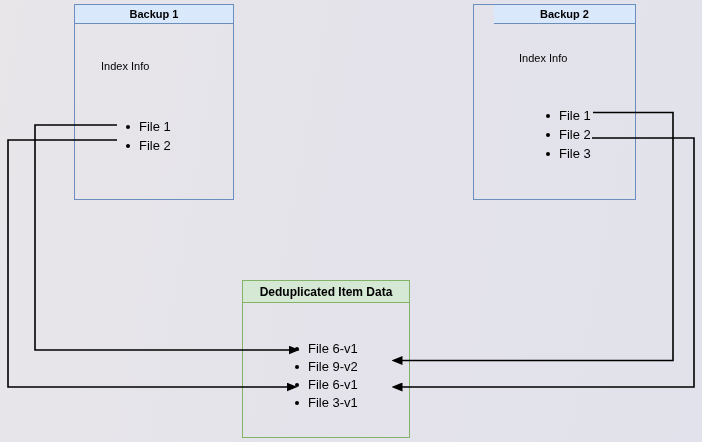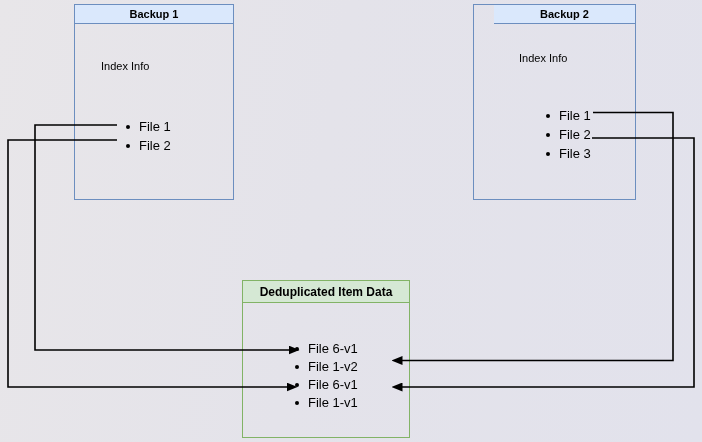--- a/index.html
+++ b/index.html
@@ -66,23 +66,23 @@
         <li>File 3</li>
       </ul>
     </div>
   </div>
 
   <div class="box green" style="left:242px;top:280px;width:168px;height:158px;">
     <div class="box-header">Deduplicated Item Data</div>
     <div class="box-body">
       <ul class="bullets" style="left:51px;top:37px;">
         <li>File 6-v1</li>
-        <li>File 1-v2</li>
+        <li>File 9-v2</li>
         <li>File 6-v1</li>
-        <li>File 1-v1</li>
+        <li>File 3-v1</li>
       </ul>
     </div>
   </div>
 
   <svg class="overlay" width="702" height="442" viewBox="0 0 702 442">
     <defs>
       <marker id="arrow" markerUnits="userSpaceOnUse" markerWidth="11" markerHeight="9" refX="0.5" refY="4.5" orient="auto">
         <path class="arrowhead" d="M0,0 L11,4.5 L0,9 Z"></path>
       </marker>
     </defs>

